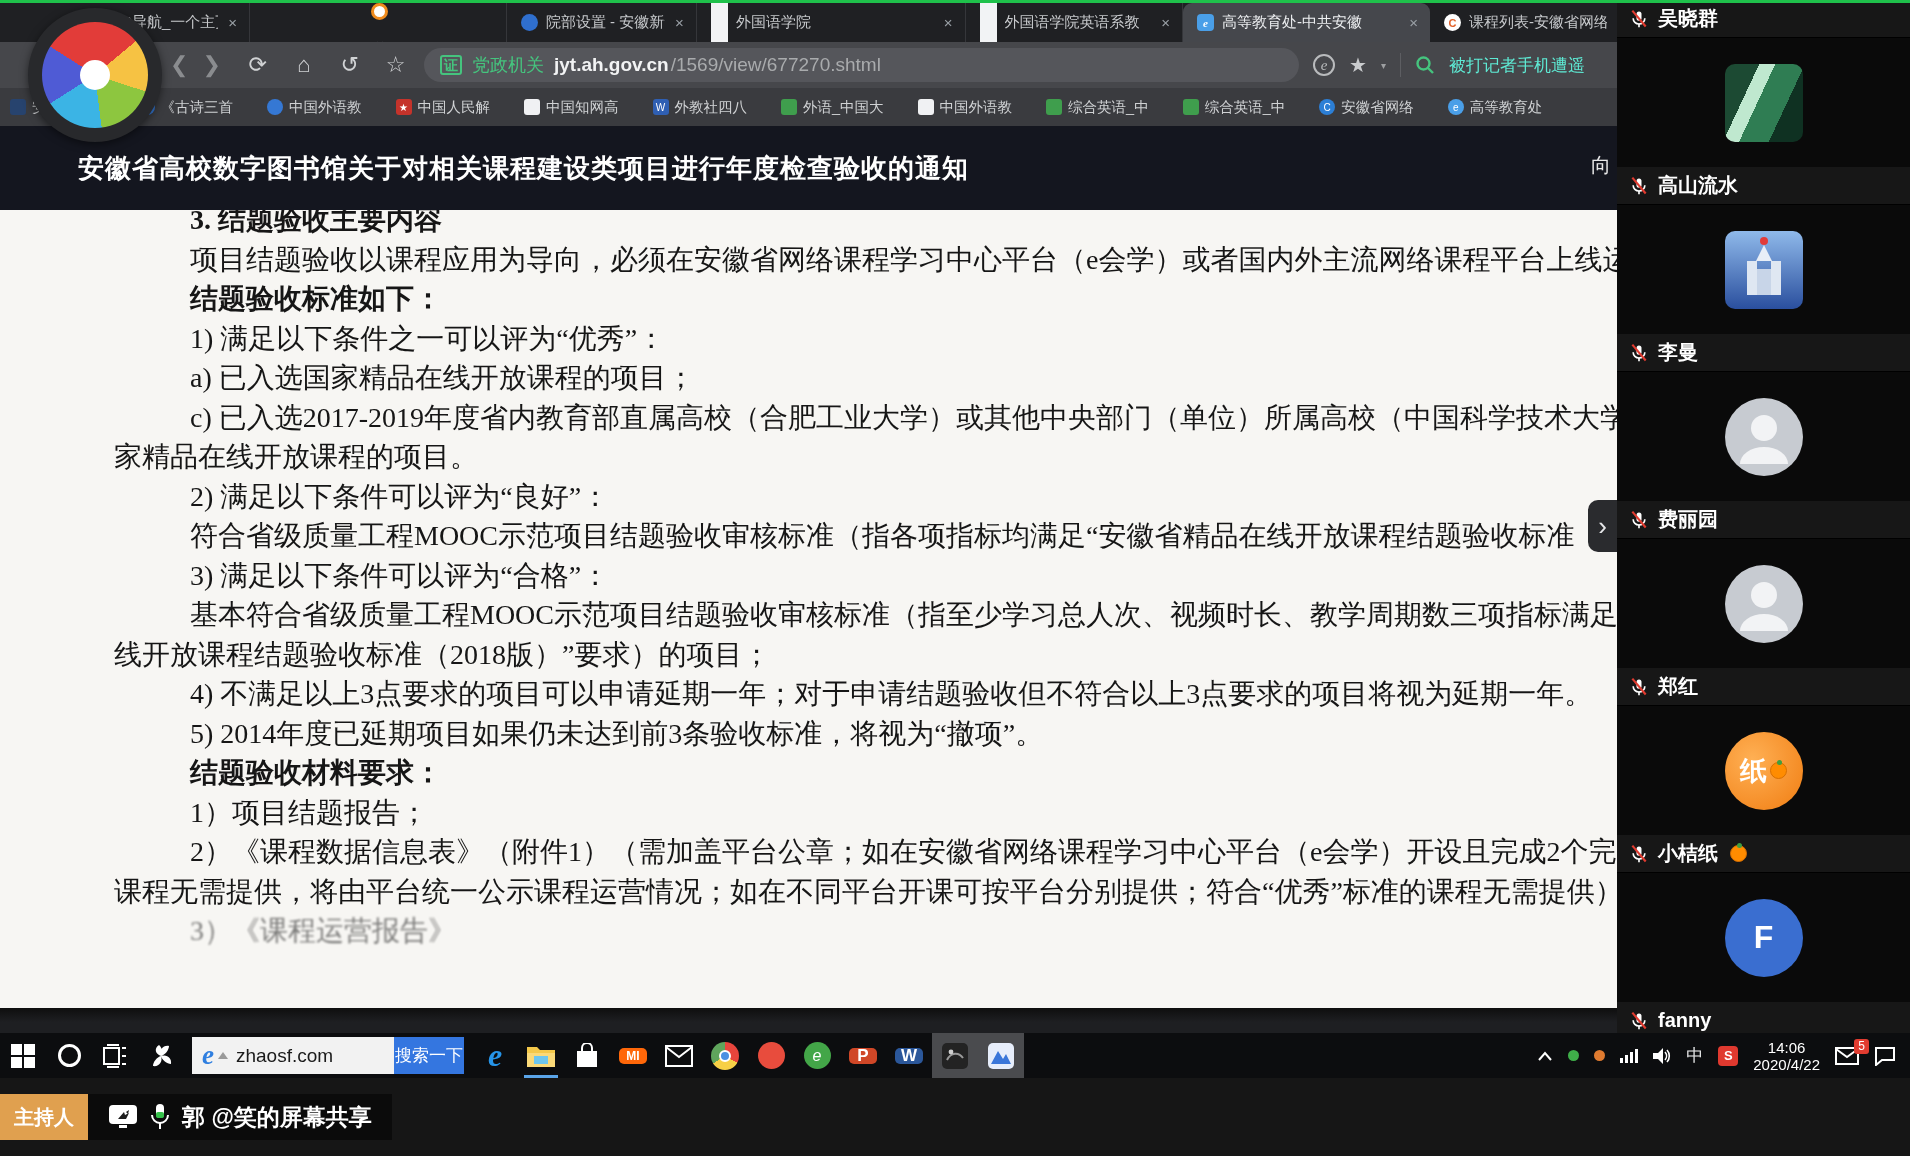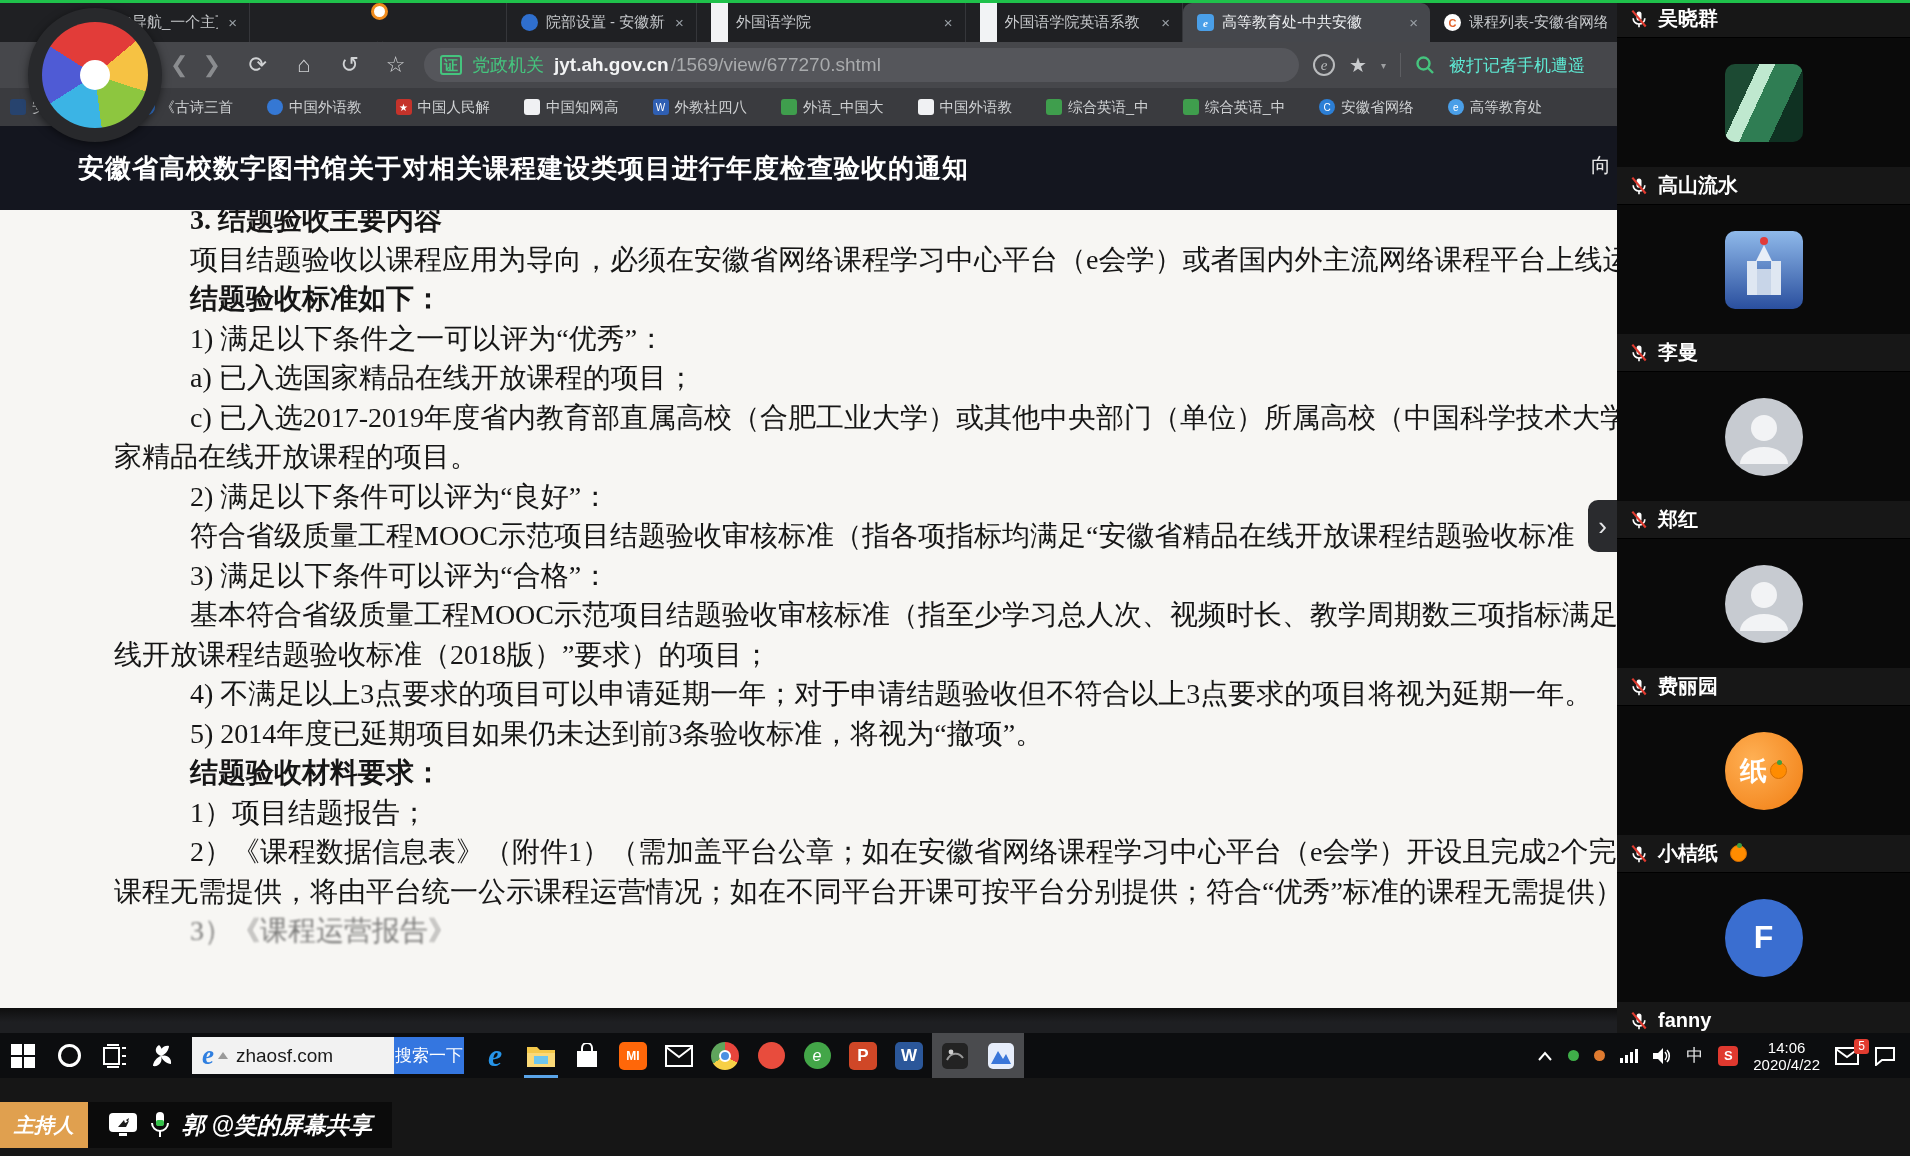--- a/index.html
+++ b/index.html
@@ -123,35 +123,35 @@
                margin:0 8px; flex:0 0 272px; }
   .ie-e { color:#2f7fe0; font-size:27px; font-weight:bold; font-style:italic;
           font-family:"Liberation Serif",serif; margin:0 4px 0 10px; }
   .tri-up { width:0; height:0; border-left:5px solid transparent; border-right:5px solid transparent;
             border-bottom:7px solid #9a9a9a; margin-right:8px; }
   .sq-text { color:#1a1a1a; font-size:19px; flex:1; }
   .sq-btn { width:70px; height:37px; background:#3476e0; color:#fff; font-size:17px; display:flex;
             align-items:center; justify-content:center; flex:0 0 70px; }
   .underline-blue { position:absolute; left:6px; bottom:0; width:34px; height:3px; background:#5aa4e8; }
   .hl { background:#4a4b4e; }
-  .appsq { width:28px; height:28px; border-radius:5px; color:#fff; font-size:17px; font-weight:bold;
+  .appsq { width:28px; height:16px; border-radius:5px; color:#fff; font-size:17px; font-weight:bold;
            display:flex; align-items:center; justify-content:center; }
   .tray { margin-left:auto; display:flex; align-items:center; gap:15px; padding-right:14px; }
   .tray .g { color:#e8e9ea; font-size:17px; }
   .dot { width:11px; height:11px; border-radius:50%; }
   .timeblock { color:#fff; font-size:15px; text-align:center; line-height:17px; }
   .sogou { width:20px; height:20px; background:#e0392f; border-radius:4px; color:#fff; font-size:13px;
            font-weight:bold; display:flex; align-items:center; justify-content:center; }
   .badged { position:relative; }
   .badge5 { position:absolute; top:-8px; right:-10px; background:#e23c30; color:#fff; font-size:12px;
             border-radius:3px; padding:0 4px; line-height:15px; }
 
   
   .meetbar { position:absolute; left:0; top:1078px; width:1910px; height:78px; background:#161616; }
-  .meet-row { position:absolute; left:0; bottom:8px; height:46px; display:flex;font-style:italic; }
+  .meet-row { position:absolute; left:0; bottom:16px; height:46px; display:flex; }
   .hostbadge { background:#e0a04f; color:#fff; font-size:20px; display:flex; align-items:center;
                padding:0 14px; font-weight:bold; }
   .sharepill { background:#0b0b0b; display:flex; align-items:center; gap:12px; padding:0 20px; }
   .sharepill .stat { color:#fff; font-size:23px; font-weight:bold; white-space:nowrap; }
 
   svg { display:block; }
 </style>
 </head>
 <body>
 
@@ -372,41 +372,41 @@
             </svg>
         </div>
       </div>
       <div class="namebar">
         <svg width="20" height="20" viewBox="0 0 24 24">
             <rect x="9" y="3" width="6" height="11" rx="3" fill="#fff"></rect>
             <path d="M5 11a7 7 0 0 0 14 0" stroke="#fff" stroke-width="2" fill="none"></path>
             <line x1="12" y1="18" x2="12" y2="22" stroke="#fff" stroke-width="2"></line>
             <line x1="4" y1="2" x2="20" y2="21" stroke="#e03b30" stroke-width="2.6"></line>
           </svg>
-        <span class="pname">郑红</span>
+        <span class="pname">费丽园</span>
       </div>
     </div>
 
     <div class="ptile">
       <div class="avzone">
         <div class="av cir av-person">
           <svg width="78" height="78" viewBox="0 0 78 78">
               <circle cx="39" cy="30" r="13" fill="#f2f3f5"></circle>
               <path d="M15 66a24 17 0 0 1 48 0z" fill="#f2f3f5"></path>
             </svg>
         </div>
       </div>
       <div class="namebar">
         <svg width="20" height="20" viewBox="0 0 24 24">
             <rect x="9" y="3" width="6" height="11" rx="3" fill="#fff"></rect>
             <path d="M5 11a7 7 0 0 0 14 0" stroke="#fff" stroke-width="2" fill="none"></path>
             <line x1="12" y1="18" x2="12" y2="22" stroke="#fff" stroke-width="2"></line>
             <line x1="4" y1="2" x2="20" y2="21" stroke="#e03b30" stroke-width="2.6"></line>
           </svg>
-        <span class="pname">费丽园</span>
+        <span class="pname">郑红</span>
       </div>
     </div>
 
     <div class="ptile">
       <div class="avzone">
         <div class="av cir av-orange">
           <span class="zi">纸</span>
             <span class="fruit"></span>
         </div>
       </div>

